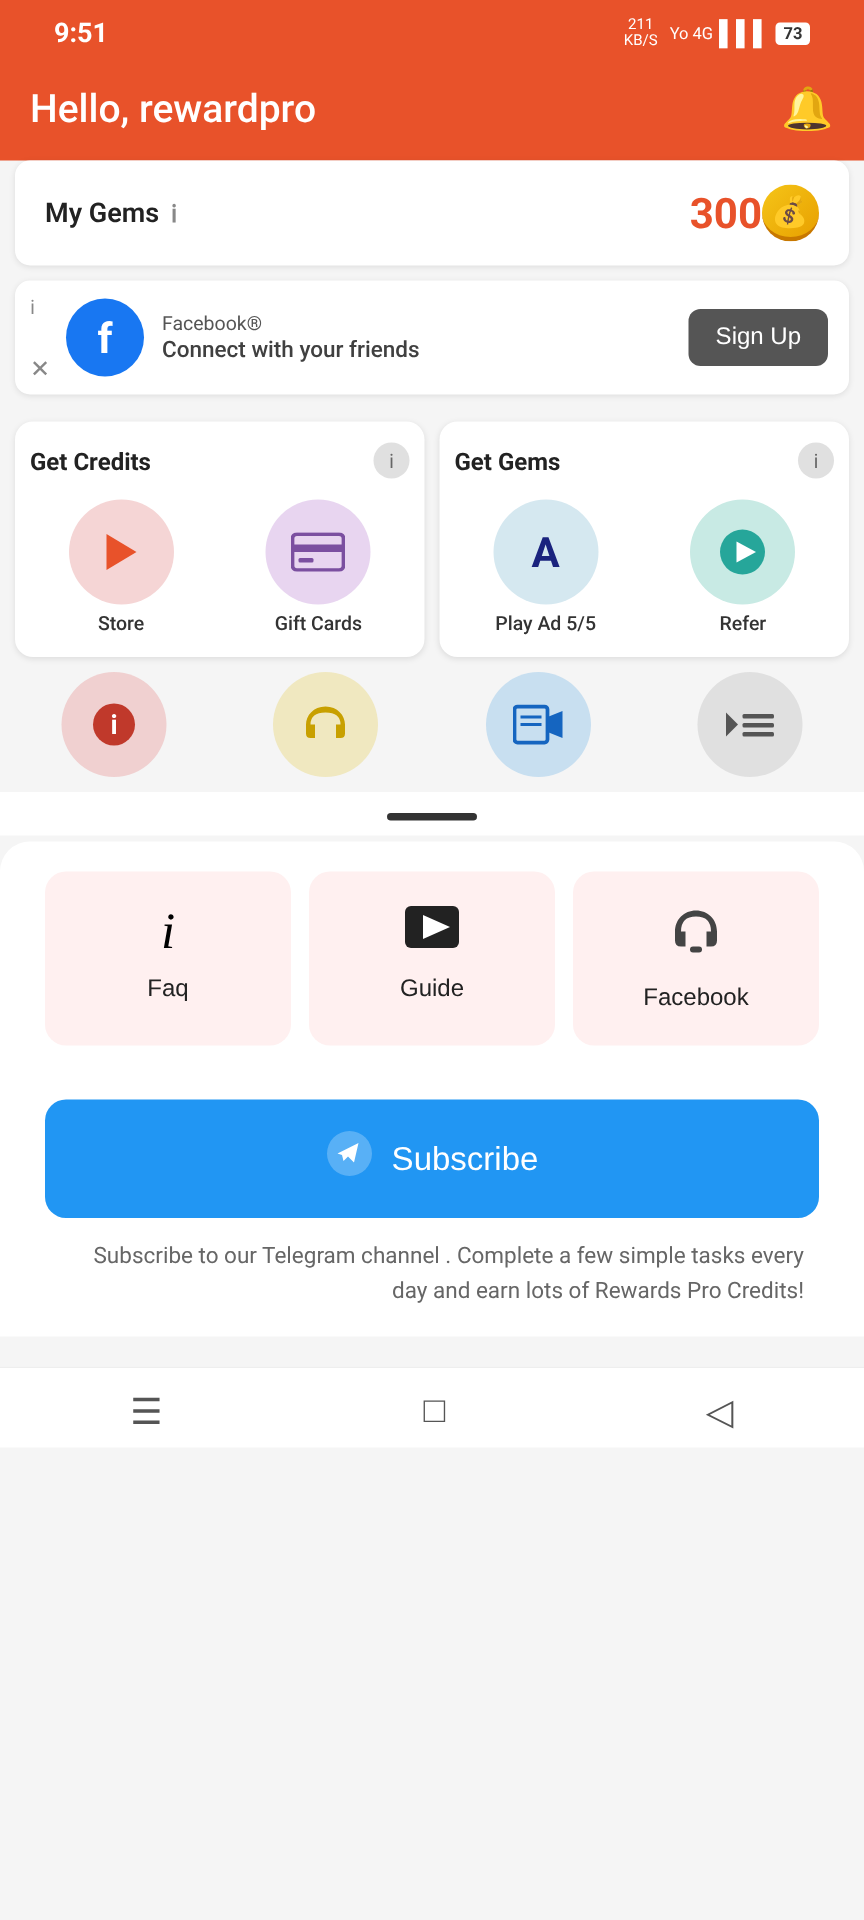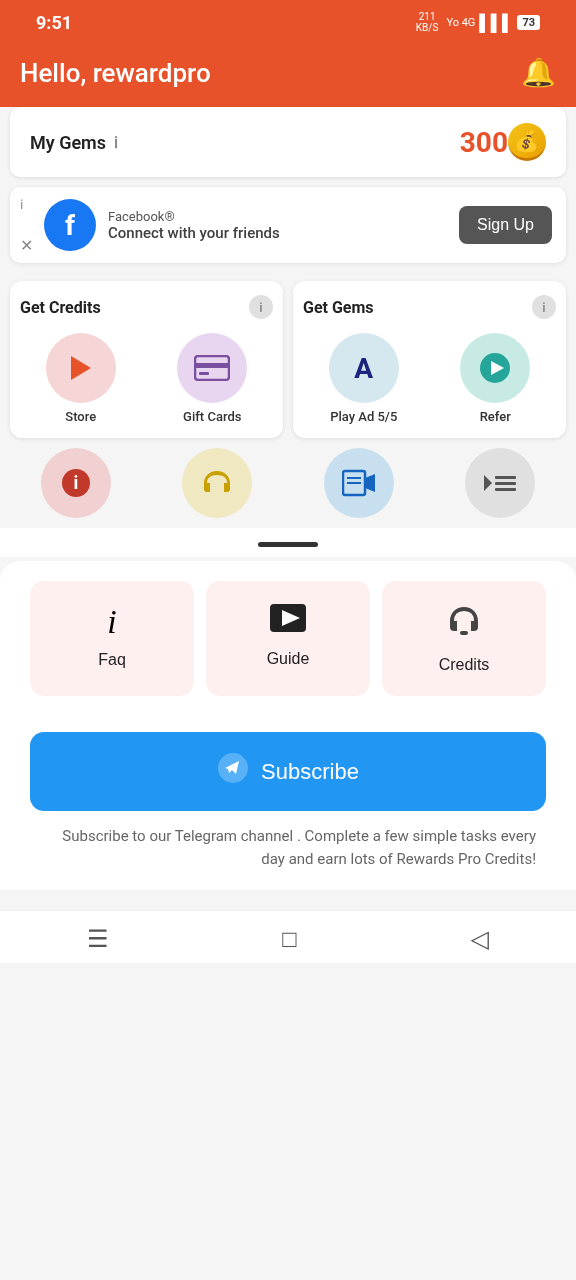--- a/index.html
+++ b/index.html
@@ -512,21 +512,21 @@
       </span>
       <span class="quick-action-label">Guide</span>
     </button>
     <button class="quick-action-btn">
       <span class="quick-action-icon">
         <svg width="36" height="36" viewBox="0 0 36 36">
           <path d="M18 4 C10 4 4 10 4 18 L4 24 Q4 28 8 28 L11 28 L11 18 L8 18 Q8 8 18 8 Q28 8 28 18 L25 18 L25 28 L28 28 Q32 28 32 24 L32 18 C32 10 26 4 18 4Z" fill="#444"></path>
           <rect x="14" y="28" width="8" height="4" rx="2" fill="#444"></rect>
         </svg>
       </span>
-      <span class="quick-action-label">Credits</span>
+      <span class="quick-action-label">Facebook</span>
     </button>
   </div>
 
   <div class="subscribe-section">
     <button class="subscribe-btn">
       <span class="telegram-icon">
         <svg width="32" height="32" viewBox="0 0 32 32">
           <circle cx="16" cy="16" r="15" fill="rgba(255,255,255,0.25)"></circle>
           <path d="M8 16 L22 9 L19 22 L15 18 L12 21 L11 17 Z" fill="white"></path>
         </svg>

